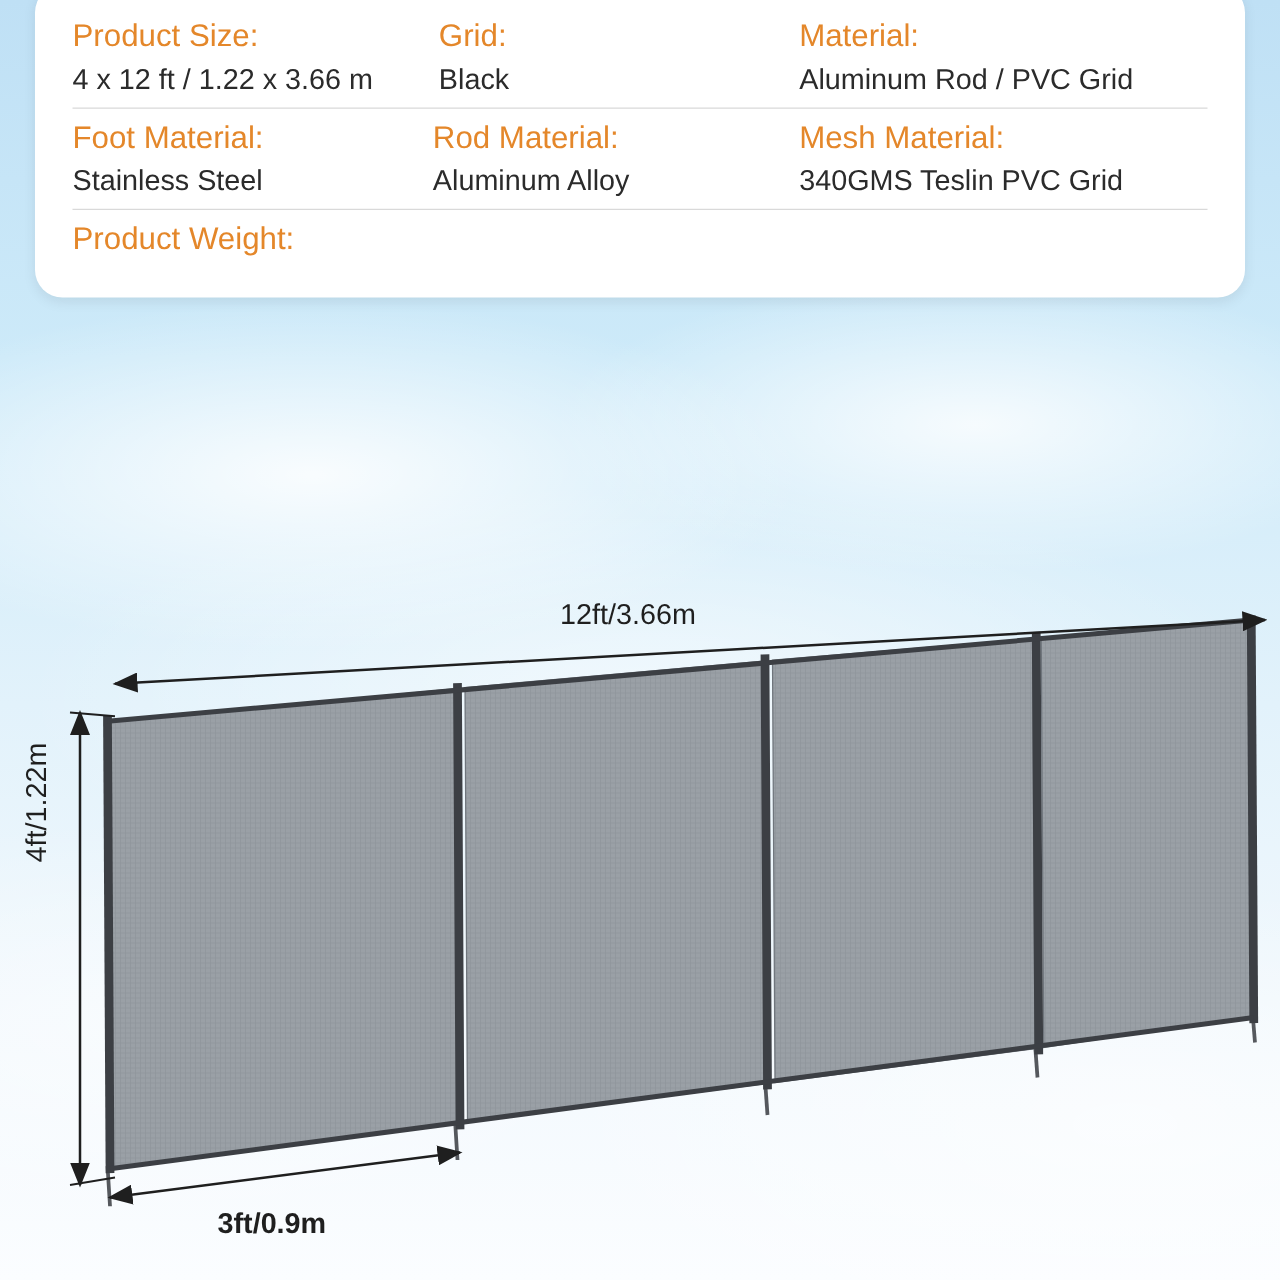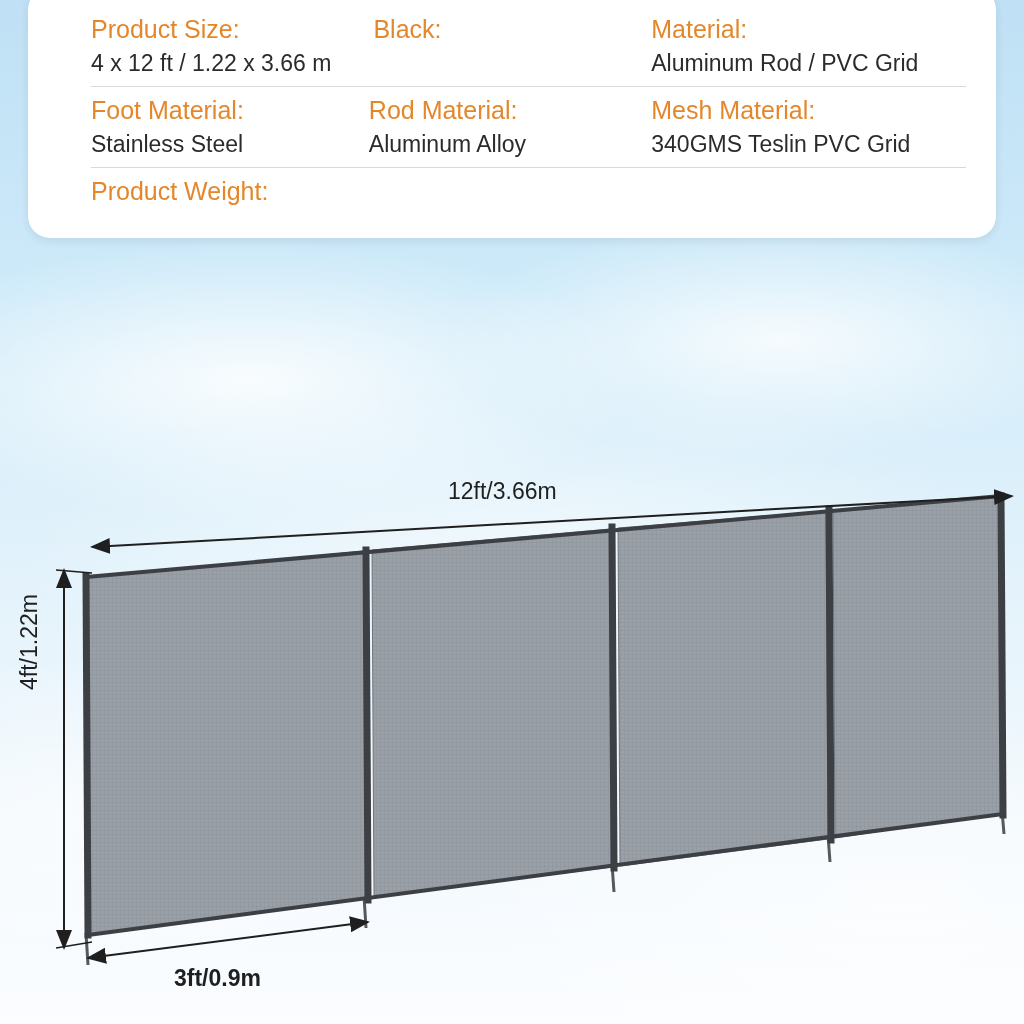--- a/index.html
+++ b/index.html
@@ -39,21 +39,20 @@
     border-radius: 22px;
     box-shadow: 0 3px 10px rgba(0,0,0,0.08);
     z-index: 5;
     padding: 18px 30px 22px 30px;
     box-sizing: border-box;
   }
   .spec-row {
     display: flex;
     padding: 6px 0 10px 0;
     border-bottom: 1px solid #d9d9d9;
-    margin-left: 33px;
   }
   .spec-row.last {
     border-bottom: none;
     padding-bottom: 4px;
   }
   .spec-cell {
     box-sizing: border-box;
     padding-right: 12px;
   }
   .spec-cell.c1 { width: 305px; }
@@ -178,21 +177,22 @@
 <div class="dim-text" id="dim-depth-label">3ft/0.9m</div>
 
 <div class="spec-card">
 
   <div class="spec-row">
     <div class="spec-cell c1">
       <div class="spec-label">Product Size:</div>
       <div class="spec-value">4 x 12 ft / 1.22 x 3.66 m</div>
     </div>
     <div class="spec-cell c2">
-      <div class="spec-label">Black:</div>
+      <div class="spec-label">Grid:</div>
+      <div class="spec-value">Black</div>
     </div>
     <div class="spec-cell c3">
       <div class="spec-label">Material:</div>
       <div class="spec-value">Aluminum Rod / PVC Grid</div>
     </div>
   </div>
 
   <div class="spec-row">
     <div class="spec-cell c2">
       <div class="spec-label">Foot Material:</div>

